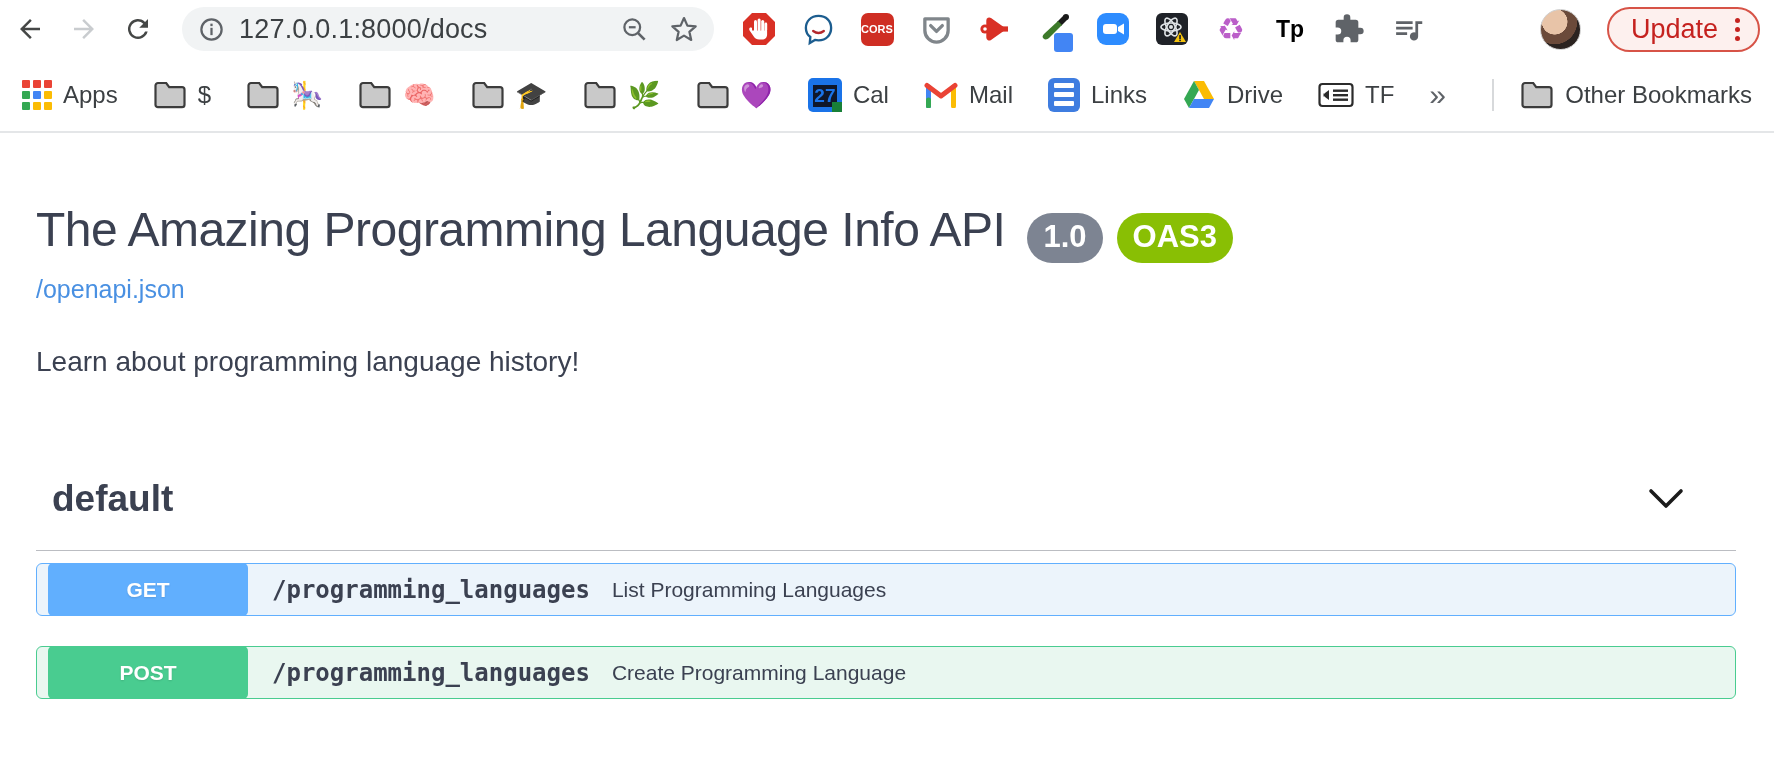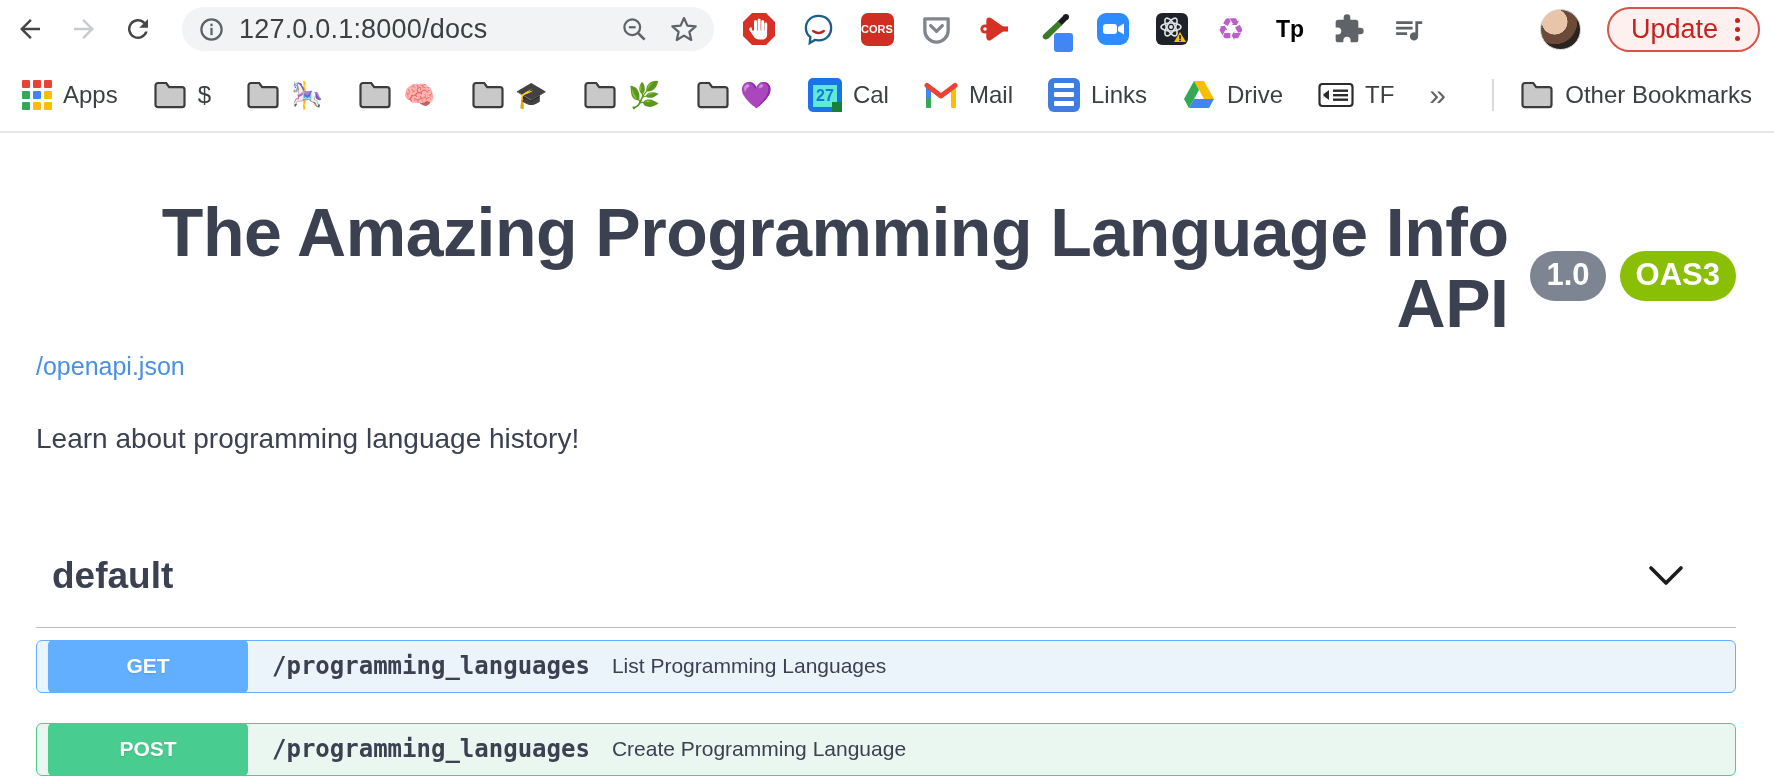--- a/index.html
+++ b/index.html
@@ -32,35 +32,35 @@
 
   
   .bookmarks { height: 75px; display: flex; align-items: center; padding: 0 22px;
     border-bottom: 2px solid #e4e6e8; background: #fff; }
   .bm { display: flex; align-items: center; gap: 11px; margin-right: 35px; cursor: pointer; white-space: nowrap; }
   .bm .label { font-size: 24px; color: #3c4043; }
   .bm .emoji { font-size: 26px; line-height: 1; }
   .apps-grid { display: grid; grid-template-columns: repeat(3, 8px); grid-template-rows: repeat(3, 8px); gap: 3px; }
   .apps-grid i { display: block; border-radius: 1px; }
   .cal-icon { width: 34px; height: 34px; background: #1a73e8; border-radius: 5px; position: relative; }
-  .cal-icon .page { position: absolute; left: 5px; top: 7px; right: 5px; bottom: 5px; background: #5eead4;
-    display: flex; align-items: center; justify-content: center; font-size: 16px; font-weight: bold; color: #1a73e8; }
+  .cal-icon .page { position: absolute; left: 5px; top: 7px; right: 5px; bottom: 5px; background: #0f172a;
+    display: flex; align-items: center; justify-content: center; font-size: 19px; font-weight: bold; color: #1a73e8; }
   .cal-icon .corner { position: absolute; right: 0; bottom: 0; width: 10px; height: 10px; background: #188038; }
   .links-icon { width: 32px; height: 34px; background: #3f7de0; border-radius: 6px;
     display: flex; flex-direction: column; justify-content: center; gap: 4px; align-items: center; }
   .links-icon i { display: block; width: 20px; height: 5px; background: #fff; border-radius: 1px; }
   .overflow-chevron { font-size: 30px; color: #5f6368; margin-right: 26px; cursor: pointer; }
   .bm-divider { width: 2px; height: 32px; background: #d7d9db; margin-right: 26px; }
   .bm-right { margin-left: auto; display: flex; align-items: center; }
   .bm-right .bm { margin-right: 0; }
 
   
   .content { padding: 64px 38px 0 36px; }
   .title-row { display: flex; align-items: center; }
-  .api-title { font-size: 68px; font-weight: bold; color: #3b4151; letter-spacing: -0.5px; line-height: 1.05; text-align: right; }
+  .api-title { font-size: 48px; font-weight: normal; color: #3b4151; letter-spacing: -0.5px; line-height: 1.05; text-align: right; }
   .badges { display: flex; align-items: center; gap: 14px; margin-left: 22px; margin-top: 16px; }
   .badge { color: #fff; font-weight: bold; font-size: 31px; padding: 6px 16px 8px; border-radius: 50px; }
   .badge.version { background: #7d8492; }
   .badge.oas { background: #89bf04; }
   .spec-link { margin-top: 12px; }
   .spec-link a { font-size: 25px; color: #4990e2; text-decoration: none; cursor: pointer; }
   .api-desc { margin-top: 42px; font-size: 28px; color: #3b4151; }
 
   .tag-section { margin-top: 100px; }
   .tag-header { display: flex; align-items: center; justify-content: space-between;

